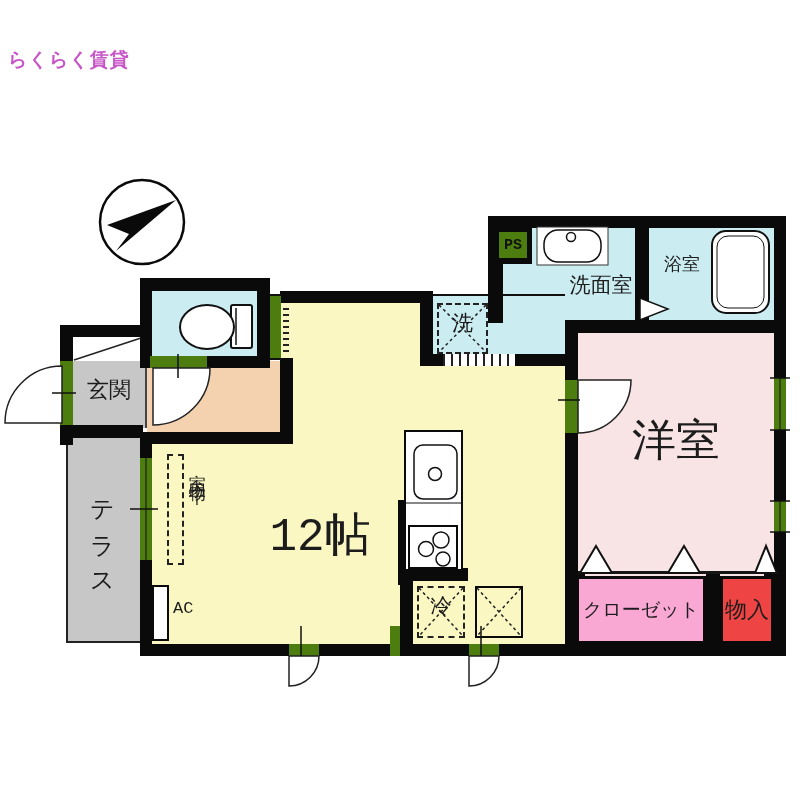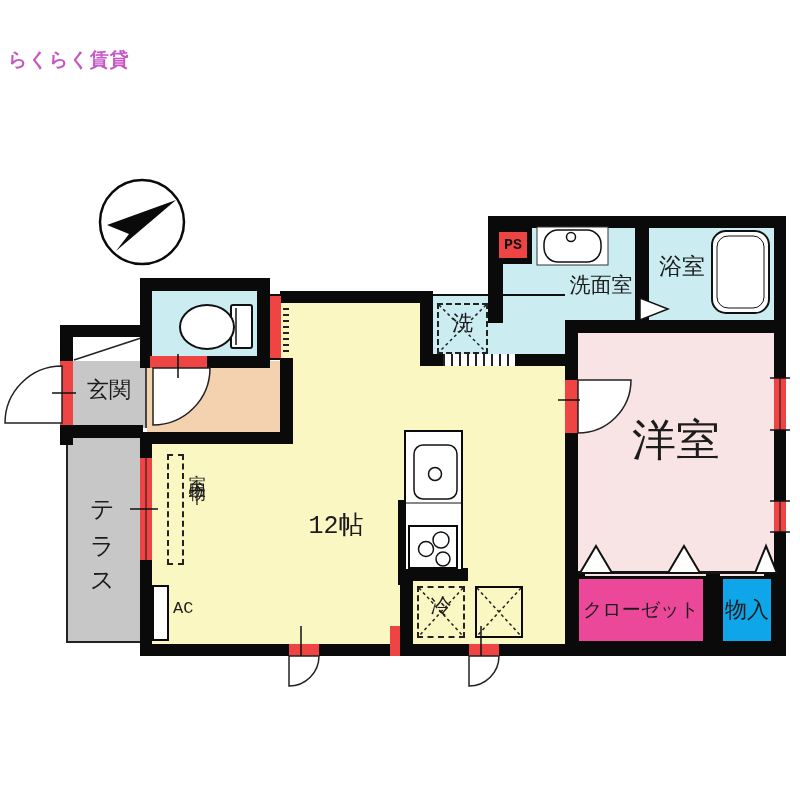--- a/index.html
+++ b/index.html
@@ -1,20 +1,20 @@
 <!DOCTYPE html>
 <html><head>
 <meta charset="utf-8">
 <style>
   html,body{margin:0;padding:0;background:#fff;}
   #canvas{position:relative;width:800px;height:800px;background:#fff;overflow:hidden;
           font-family:Liberation Mono, monospace;color:#111;margin-top:48px;}
   .abs{position:absolute;}
   .wall{position:absolute;background:#0a0a0a;}
-  .gap{position:absolute;background:#ef4444;text-align:center;}
+  .gap{position:absolute;background:#4d7c0f;text-align:center;}
   .room{position:absolute;}
   .txt{position:absolute;color:#1c1c1c;line-height:1.05;white-space:nowrap;}
   .center{text-align:center;}
   .vert{writing-mode:vertical-rl;text-orientation:upright;}
   .dashedbox{position:absolute;border:2px dashed #222;box-sizing:border-box;}
   .solidbox{position:absolute;border:3px solid #0a0a0a;box-sizing:border-box;}
   .thin{position:absolute;background:#151515;}
   svg{position:absolute;left:0;top:0;}
   .hatchH{position:absolute;background:#fff;
     background-image:repeating-linear-gradient(90deg,#222 0 2px,transparent 2px 8px);}
@@ -86,24 +86,24 @@
   <div class="hatchH" style="left:443px;top:306px;width:72px;height:12px;"></div>
   <div class="hatchV" style="left:283px;top:256px;width:6px;height:48px;"></div>
 
   <div class="abs" style="left:404px;top:382px;width:59px;height:141px;background:#fff;border:2px solid #0a0a0a;box-sizing:border-box;"></div>
   <div class="abs" style="left:408px;top:477px;width:50px;height:44px;background:#fff;border:2px solid #0a0a0a;box-sizing:border-box;"></div>
   <div class="abs" style="left:152px;top:537px;width:17px;height:56px;background:#fff;border:2px solid #0a0a0a;box-sizing:border-box;"></div>
   <div class="dashedbox" style="left:167px;top:406px;width:17px;height:111px;"></div>
   <div class="dashedbox" style="left:437px;top:255px;width:51px;height:51px;"></div>
   <div class="dashedbox" style="left:417px;top:538px;width:48px;height:52px;"></div>
   <div class="solidbox" style="left:475px;top:538px;width:48px;height:52px;border-width:2px;"></div>
-  <div class="solidbox" style="left:576px;top:528px;width:130px;height:68px;background:#ec4899;display:flex;align-items:center;justify-content:center;">
+  <div class="solidbox" style="left:576px;top:528px;width:130px;height:68px;background:#f9a8d4;display:flex;align-items:center;justify-content:center;">
     <span class="center" style="font-size:19px;color:#1c1c1c;">クローゼット</span>
   </div>
-  <div class="solidbox" style="left:720px;top:528px;width:54px;height:68px;background:#0ea5e9;display:flex;align-items:center;justify-content:center;">
+  <div class="solidbox" style="left:720px;top:528px;width:54px;height:68px;background:#ef4444;display:flex;align-items:center;justify-content:center;">
     <span class="center" style="font-size:22px;color:#1c1c1c;">物入</span>
   </div>
   <div class="gap" style="left:499px;top:184px;width:28px;height:26px;display:flex;align-items:center;justify-content:center;">
     <span style="font-size:15px;font-weight:bold;">PS</span>
   </div>
 
   <svg width="800" height="800" viewBox="0 0 800 800">
 
     <g>
       <circle cx="142" cy="174" r="42" fill="#fff" stroke="#0a0a0a" stroke-width="2.5"></circle>
@@ -175,24 +175,24 @@
       <line x1="770" y1="484" x2="790" y2="484"></line>
       <line x1="780" y1="453" x2="780" y2="484" stroke-width="1"></line>
       <line x1="52" y1="345" x2="76" y2="345"></line>
       <line x1="178" y1="306" x2="178" y2="330"></line>
       <line x1="301" y1="578" x2="301" y2="608"></line>
       <line x1="481" y1="578" x2="481" y2="608"></line>
       <line x1="558" y1="352" x2="580" y2="352"></line>
     </g>
   </svg>
 
-  <div class="txt center" style="left:256px;top:466px;width:160px;font-size:25px;">12帖</div>
+  <div class="txt center" style="left:240px;top:466px;width:160px;font-size:46px;">12帖</div>
   <div class="txt center" style="left:586px;top:372px;width:180px;font-size:44px;">洋室</div>
   <div class="txt center" style="left:503px;top:228px;width:132px;font-size:21px;padding-left:32px;">洗面室</div>
-  <div class="txt center" style="left:645px;top:208px;width:74px;font-size:23px;">浴室</div>
+  <div class="txt center" style="left:645px;top:208px;width:74px;font-size:18px;">浴室</div>
   <div class="txt center" style="left:73px;top:332px;width:72px;font-size:22px;">玄関</div>
   <div class="txt vert" style="left:88px;top:436px;font-size:24px;letter-spacing:9px;">テラス</div>
   <div class="txt vert" style="left:187px;top:413px;font-size:17px;letter-spacing:5px;">室内物干</div>
   <div class="txt center" style="left:437px;top:266px;width:51px;font-size:21px;">洗</div>
   <div class="txt center" style="left:417px;top:549px;width:48px;font-size:21px;">冷</div>
   <div class="txt" style="left:173px;top:552px;font-size:17px;">AC</div>
 
 </div>
 
 </body></html>

